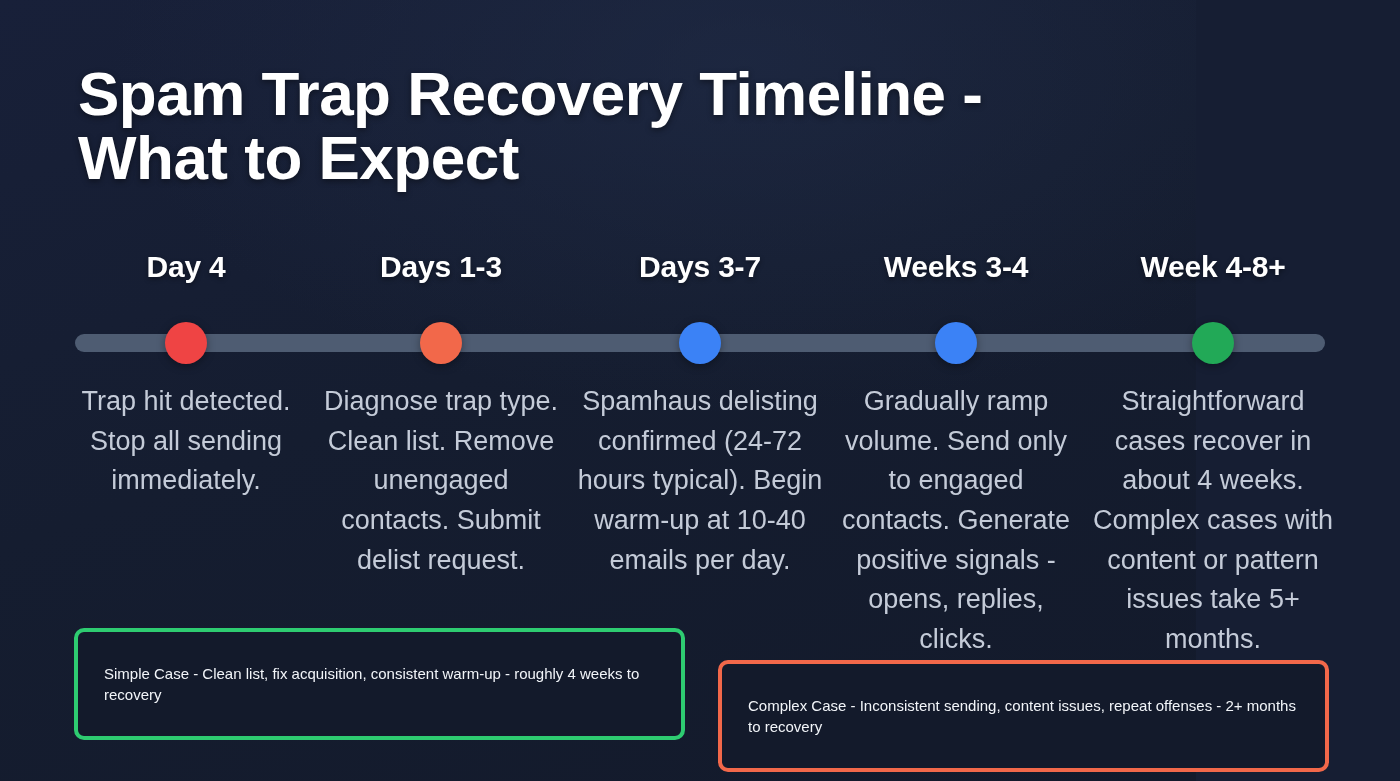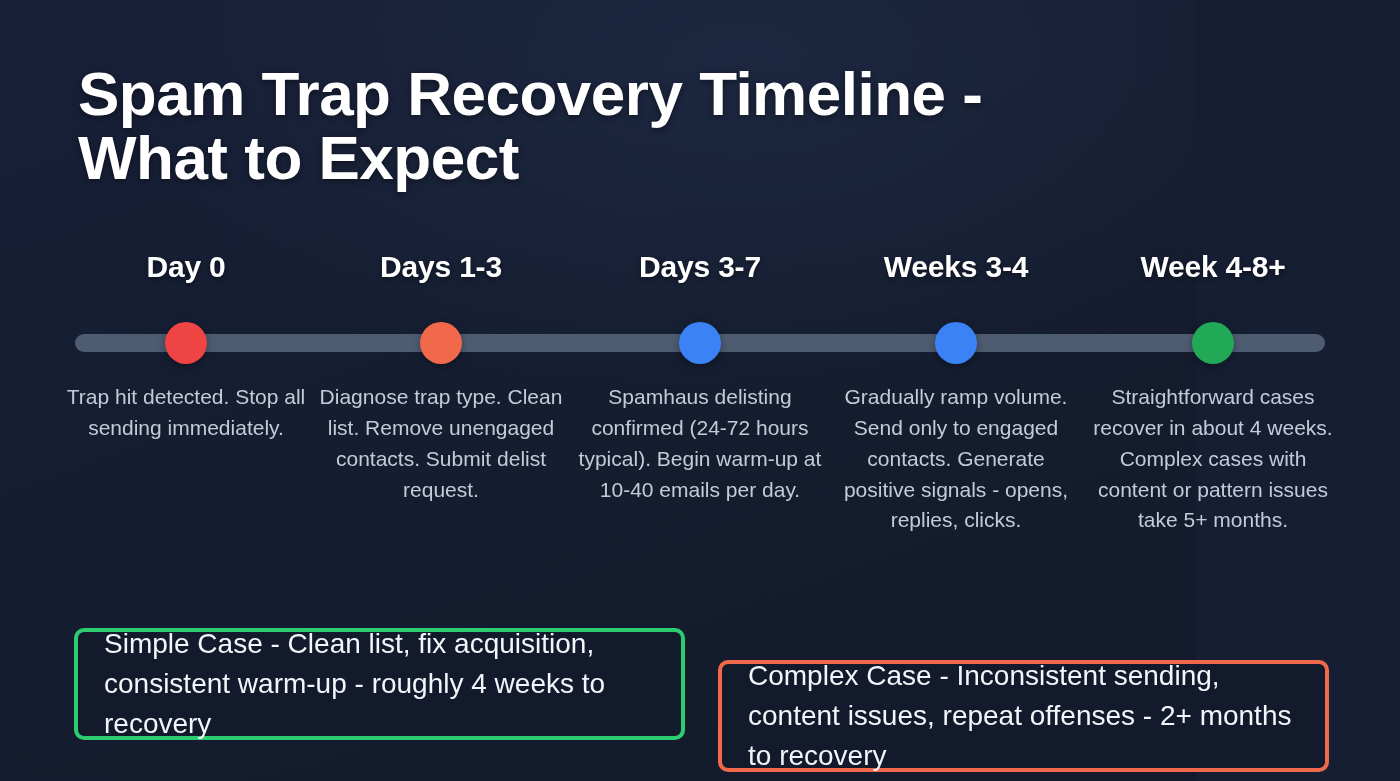--- a/index.html
+++ b/index.html
@@ -92,21 +92,21 @@
     box-shadow: 0 2px 8px rgba(0,0,0,0.35);
   }
 
   .stage-desc {
     position: absolute;
     left: 50%;
     top: 130px;
     width: 250px;
     margin-left: -125px;
     color: #c4cbd8;
-    font-size: 21px;
+    font-size: 27px;
     line-height: 1.47;
     text-align: center;
   }
 
   
   .outcome {
     position: absolute;
     top: 628px;
     height: 112px;
     border-radius: 10px;
@@ -124,40 +124,40 @@
 
   .outcome-complex {
     left: 718px;
     width: 611px;
     border: 4px solid #f2684a;
     margin-top: 32px;
   }
 
   .outcome-text {
     color: #f2f5f9;
-    font-size: 28px;
+    font-size: 15px;
     line-height: 1.42;
   }
 </style>
 </head>
 <body>
 
 <div class="slide">
 
   <h1 class="title">
     <span class="title-line">Spam Trap Recovery Timeline -</span>
     <span class="title-line">What to Expect</span>
   </h1>
 
   <div class="timeline">
 
     <div class="track"></div>
 
     <div class="stage" style="left:111px;">
-      <div class="stage-label">Day 0</div>
+      <div class="stage-label">Day 4</div>
       <div class="dot-wrap">
         <div class="dot" style="background:#ef4444;"></div>
       </div>
       <div class="stage-desc">Trap hit detected. Stop all sending immediately.</div>
     </div>
 
     <div class="stage" style="left:366px;">
       <div class="stage-label">Days 1-3</div>
       <div class="dot-wrap">
         <div class="dot" style="background:#f2684a;"></div>

